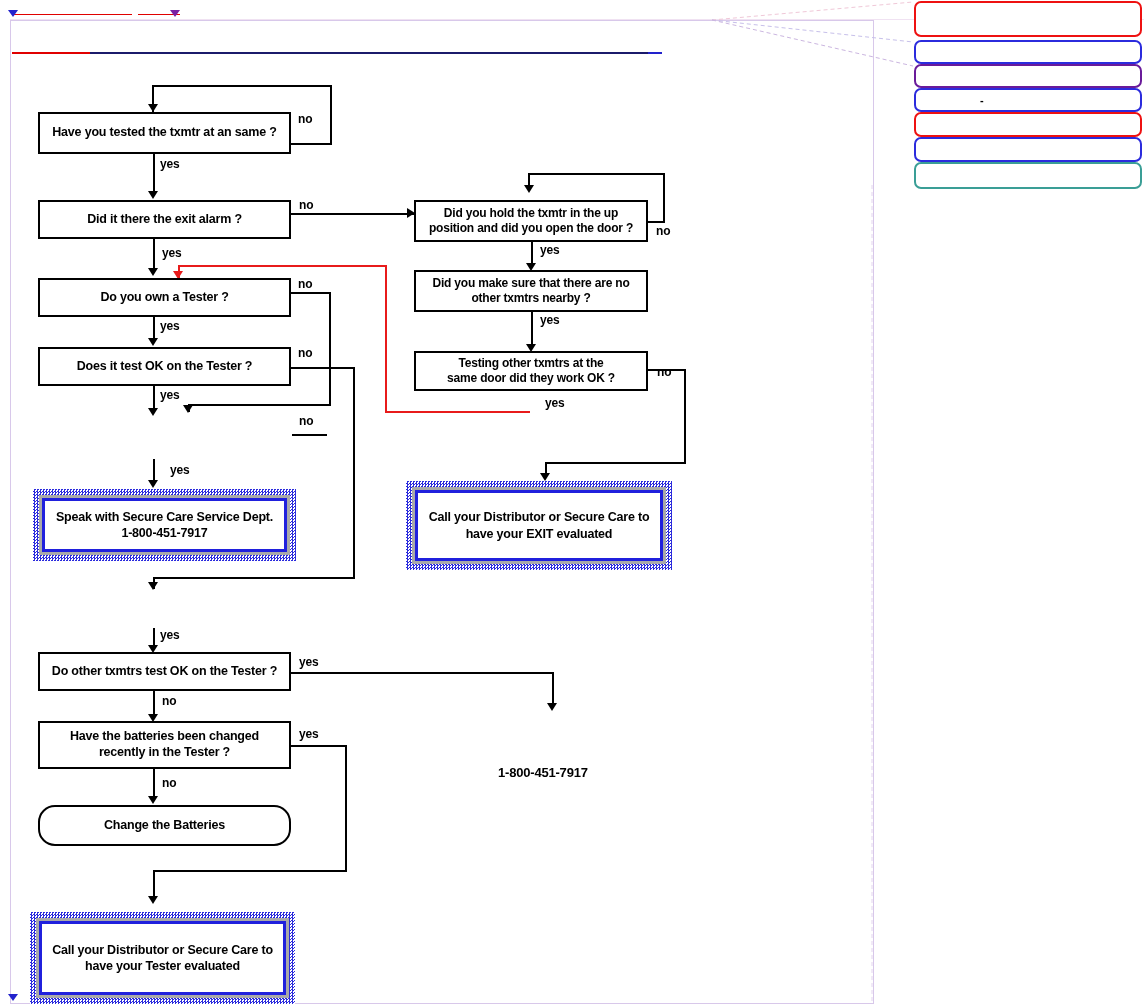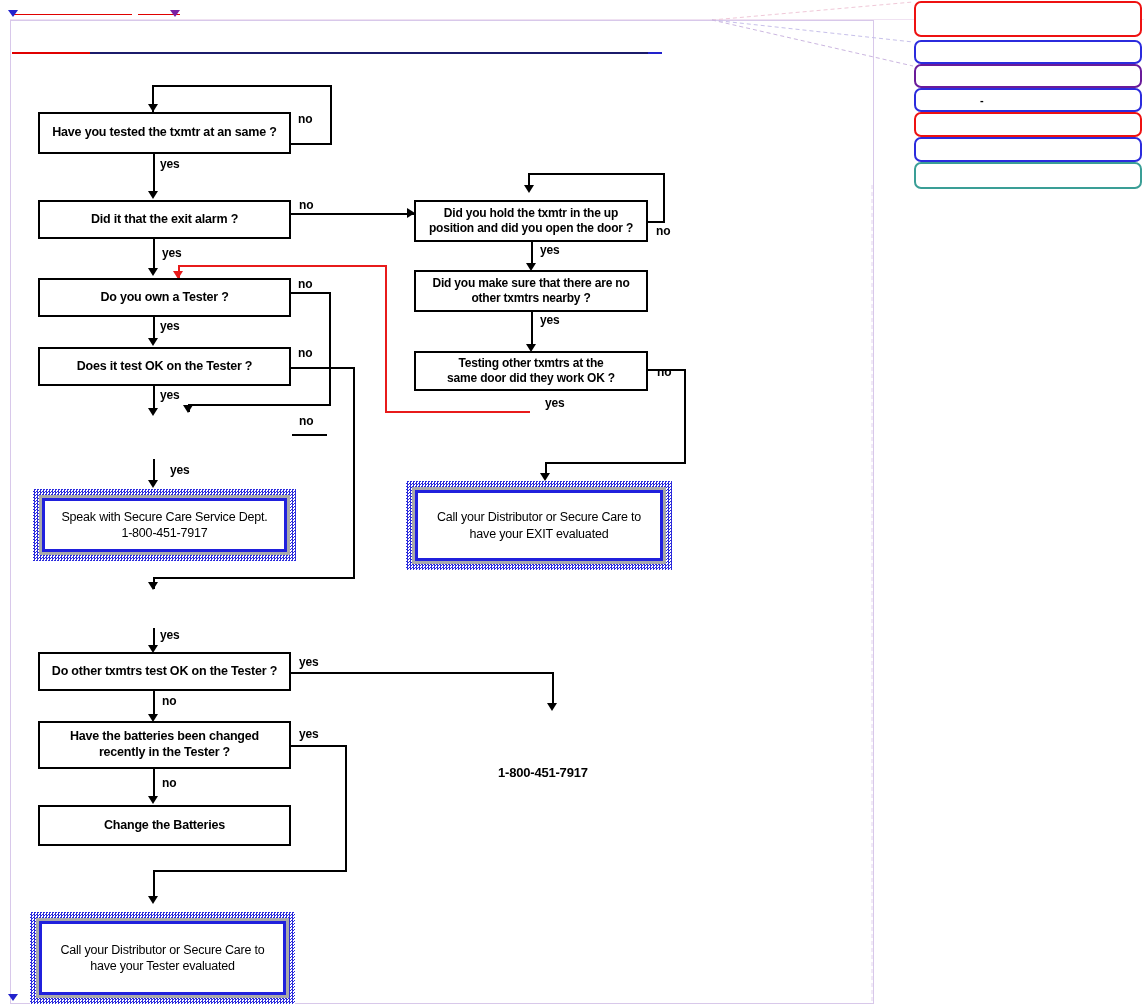--- a/index.html
+++ b/index.html
@@ -78,21 +78,21 @@
   .tbox-inner {
     width: 100%;
     height: 100%;
     box-sizing: border-box;
     border: 3px solid #2020dd;
     background: #ffffff;
     display: flex;
     align-items: center;
     justify-content: center;
     text-align: center;
-    font-weight: normal;
+    font-weight: bold;
     font-size: 12.5px;
     line-height: 1.3;
     color: #000000;
     letter-spacing: -0.2px;
     padding: 2px 4px;
   }
 
   
   .h-line { position: absolute; height: 0; border-top: 2px solid #000; }
   .v-line { position: absolute; width: 0;  border-left: 2px solid #000; }
@@ -187,21 +187,21 @@
 
   <div class="fbox" style="left:38px;top:112px;width:253px;height:42px;">
     <span>Have you tested the txmtr at an same ?</span>
   </div>
 
   <div class="v-line" style="left:153px;top:154px;height:38px;"></div>
   <div class="arrow-down" style="left:148px;top:191px;"></div>
   <div class="edge-label" style="left:160px;top:157px;">yes</div>
 
   <div class="fbox" style="left:38px;top:200px;width:253px;height:39px;">
-    <span>Did it that the exit alarm ?</span>
+    <span>Did it there the exit alarm ?</span>
   </div>
 
   <div class="h-line" style="left:290px;top:213px;width:124px;"></div>
   <div class="arrow-right" style="left:407px;top:208px;"></div>
   <div class="edge-label" style="left:299px;top:198px;">no</div>
 
   <div class="v-line" style="left:153px;top:239px;height:31px;"></div>
   <div class="arrow-down" style="left:148px;top:268px;"></div>
   <div class="edge-label" style="left:162px;top:246px;">yes</div>
 
@@ -289,21 +289,21 @@
   <div class="v-line" style="left:345px;top:745px;height:127px;"></div>
   <div class="h-line" style="left:153px;top:870px;width:194px;"></div>
   <div class="v-line" style="left:153px;top:870px;height:28px;"></div>
   <div class="arrow-down" style="left:148px;top:896px;"></div>
   <div class="edge-label" style="left:299px;top:727px;">yes</div>
 
   <div class="v-line" style="left:153px;top:769px;height:30px;"></div>
   <div class="arrow-down" style="left:148px;top:796px;"></div>
   <div class="edge-label" style="left:162px;top:776px;">no</div>
 
-  <div class="fbox" style="left:38px;top:805px;width:253px;height:41px;">
+  <div class="fbox" style="left:38px;top:805px;width:253px;height:41px;border-radius:17px;">
     <span>Change the Batteries</span>
   </div>
 
   <div class="tbox" style="left:30px;top:912px;width:265px;height:92px;">
     <div class="tbox-mid">
       <div class="tbox-inner">
         <span>
           <span>Call your Distributor or Secure Care to</span><br>
           <span>have your Tester evaluated</span>
         </span>

